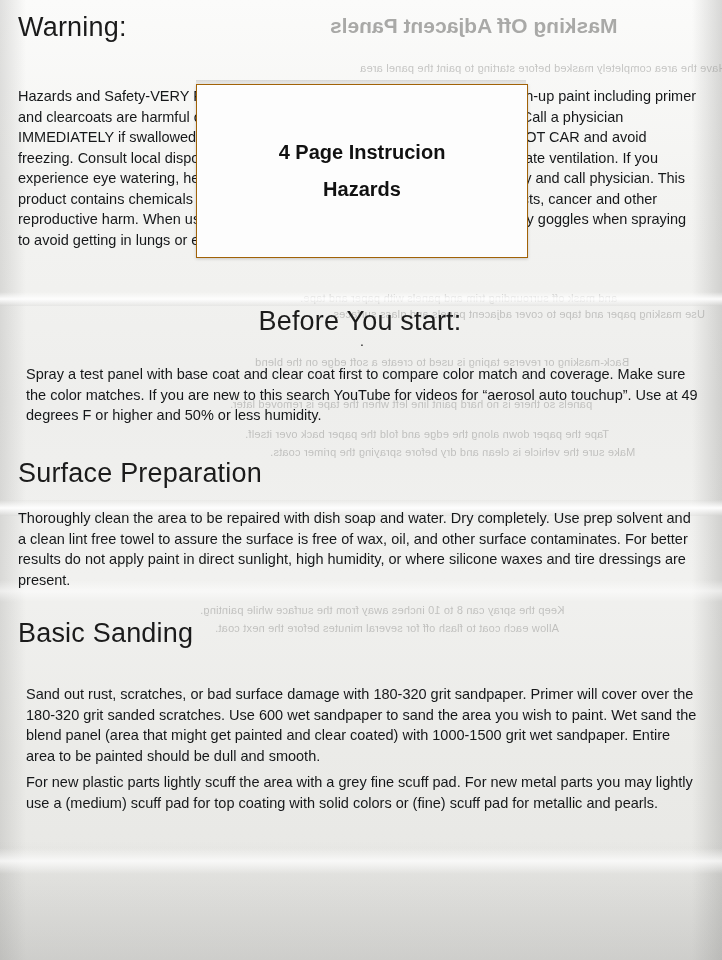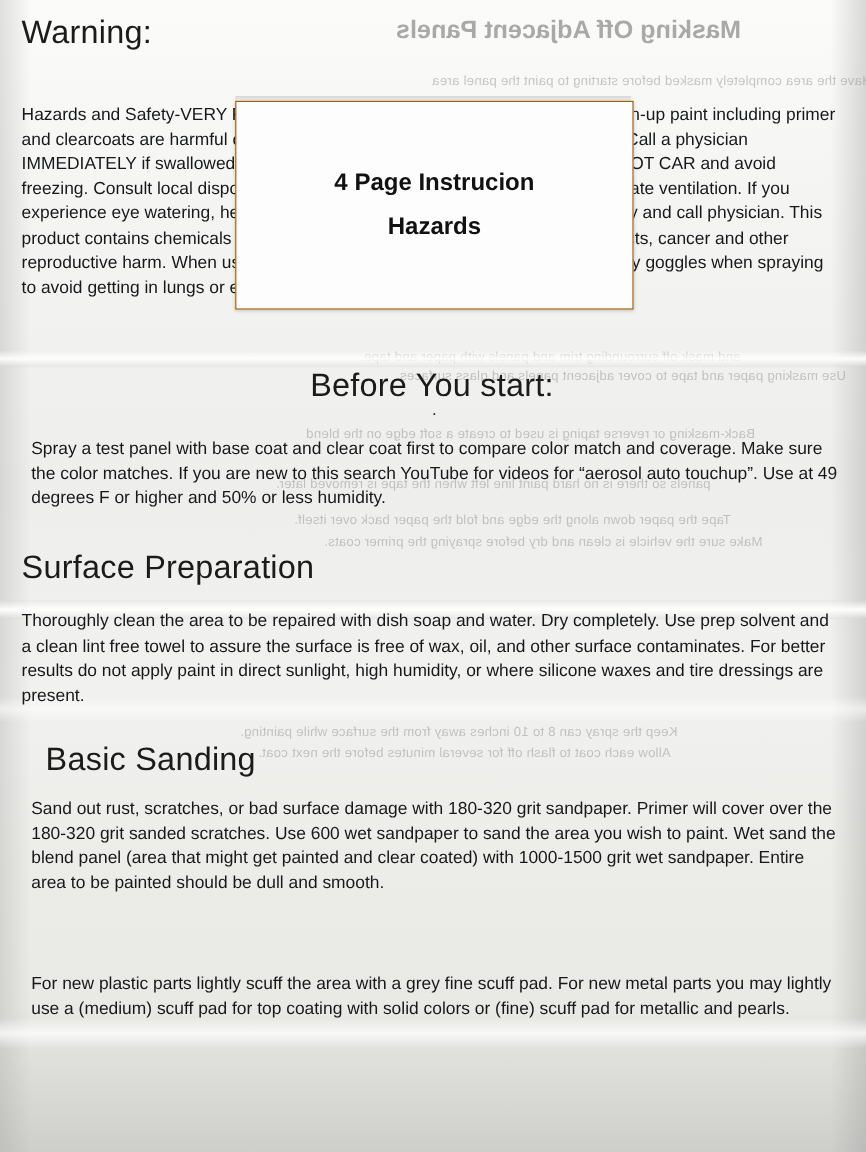--- a/index.html
+++ b/index.html
@@ -172,27 +172,27 @@
       <p class="body indent">Spray a test panel with base coat and clear coat first to compare color match and coverage. Make sure the color matches.  If you are new to this search YouTube for videos for “aerosol auto touchup”.  Use at 49 degrees F or higher and 50% or less humidity.</p>
     </div>
 
     <div class="section" style="top:508px;">
       <p class="body">Thoroughly clean the area to be repaired with dish soap and water.  Dry completely. Use prep solvent and a clean lint free towel to assure the surface is free of wax, oil, and other surface contaminates. For better results do not apply paint in direct sunlight, high humidity, or where silicone waxes and tire dressings are present.</p>
     </div>
     <div class="section" style="top:458px;">
       <h1 class="heading">Surface Preparation</h1>
     </div>
 
-    <div class="section" style="top:618px;margin-left:20px;">
+    <div class="section" style="top:618px;">
       <h1 class="heading">Basic Sanding</h1>
     </div>
-    <div class="section" style="top:664px;">
+    <div class="section" style="top:684px;">
       <p class="body indent">Sand out rust, scratches, or bad surface damage with 180-320 grit sandpaper. Primer will cover over the 180-320 grit sanded scratches. Use 600 wet sandpaper to sand the area you wish to paint. Wet sand the blend panel (area that might get painted and clear coated) with 1000-1500 grit wet sandpaper. Entire area to be painted should be dull and smooth.</p>
     </div>
-    <div class="section" style="top:772px;margin-top:38px;">
+    <div class="section" style="top:772px;">
       <p class="body indent">For new plastic parts lightly scuff the area with a grey fine scuff pad. For new metal parts you may lightly use a (medium) scuff pad for top coating with solid colors or (fine) scuff pad for metallic and pearls.</p>
     </div>
 
   </div>
 
   <div class="note-shadow-top"></div>
   <div id="sticky-note">
     <div class="note-line">4 Page Instrucion</div>
     <div class="note-line">Hazards</div>
   </div>

